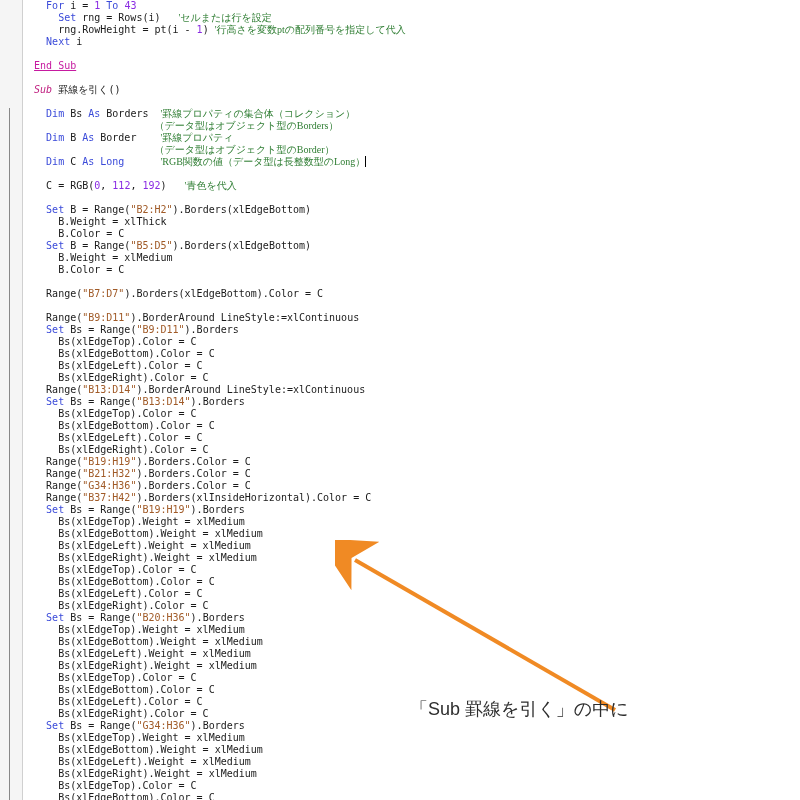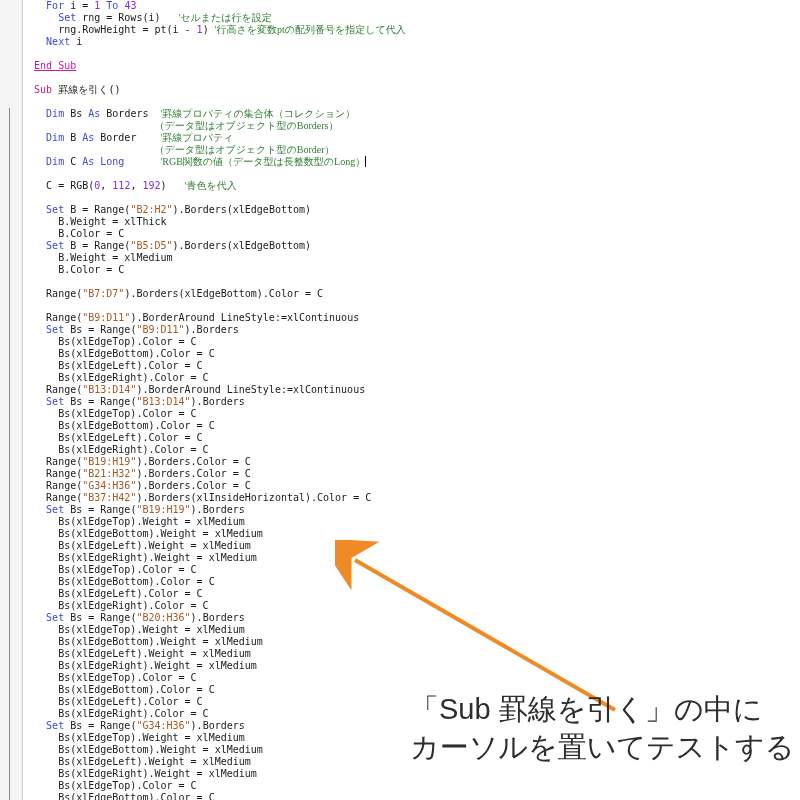--- a/index.html
+++ b/index.html
@@ -5,25 +5,25 @@
   html, body { margin: 0; padding: 0; width: 800px; height: 800px; overflow: hidden; }
   body { background: #fff; font-family: "MS Gothic", "Consolas", monospace; font-size: 10px; line-height: 12px; position: relative; }
   .gutter { position: absolute; left: 0; top: 0; width: 22px; height: 100%; background: #f5f5f5; border-right: 1px solid #d0d0d0; }
   .rule { position: absolute; left: 9px; top: 108px; width: 1px; height: 692px; background: #888; }
   .code { position: absolute; left: 22px; top: 0; width: 778px; height: 800px; white-space: pre; }
   .ln { height: 12px; }
   .kw { color: #3a4ad9; }
   .cm { color: #2e7d32; font-family: Liberation Serif, serif; }
   .str { color: #a05a27; }
   .num { color: #8a2be2; }
-  .sub { color: #c02080; }
+  .sub { color: #c02080; font-style: italic; }
   .id { color: #1a1a1a; }
   .endsub { color: #c61aa0; text-decoration: underline; }
   .caret { display: inline-block; width: 0; border-right: 1px solid #000; height: 11px; vertical-align: text-top; }
-  .annotation { position: absolute; left: 410px; top: 690px; font-family: "Yu Gothic", "Meiryo", sans-serif; font-size: 29px; color: #2d2d2d; line-height: 38px; }
+  .annotation { position: absolute; left: 410px; top: 690px; font-family: "Yu Gothic", "Meiryo", sans-serif; font-size: 18px; color: #2d2d2d; line-height: 38px; }
   .arrow { position: absolute; left: 335px; top: 540px; width: 340px; height: 200px; pointer-events: none; }
 </style>
 </head>
 <body>
 
 <div class="gutter">
   <div class="rule"></div>
 </div>
 
 <div class="code" id="code-area"><div class="ln">    <span class="kw">For</span><span class="id"> i = </span><span class="num">1</span><span class="kw"> To </span><span class="num">43</span></div><div class="ln">      <span class="kw">Set</span><span class="id"> rng = Rows(i)   </span><span class="cm">'セルまたは行を設定</span></div><div class="ln">      <span class="id">rng.RowHeight = pt(i - </span><span class="num">1</span><span class="id">) </span><span class="cm">'行高さを変数ptの配列番号を指定して代入</span></div><div class="ln">    <span class="kw">Next</span><span class="id"> i</span></div><div class="ln"></div><div class="ln">  <span class="endsub">End Sub</span></div><div class="ln"></div><div class="ln">  <span class="sub">Sub</span><span class="id"> 罫線を引く()</span></div><div class="ln"></div><div class="ln">    <span class="kw">Dim</span><span class="id"> Bs </span><span class="kw">As</span><span class="id"> Borders  </span><span class="cm">'罫線プロパティの集合体（コレクション）</span></div><div class="ln">                      <span class="cm">（データ型はオブジェクト型のBorders）</span></div><div class="ln">    <span class="kw">Dim</span><span class="id"> B </span><span class="kw">As</span><span class="id"> Border    </span><span class="cm">'罫線プロパティ</span></div><div class="ln">                      <span class="cm">（データ型はオブジェクト型のBorder）</span></div><div class="ln">    <span class="kw">Dim</span><span class="id"> C </span><span class="kw">As Long</span><span class="id">      </span><span class="cm">'RGB関数の値（データ型は長整数型のLong）</span><span class="caret"></span></div><div class="ln"></div><div class="ln">    <span class="id">C = RGB(</span><span class="num">0</span><span class="id">, </span><span class="num">112</span><span class="id">, </span><span class="num">192</span><span class="id">)   </span><span class="cm">'青色を代入</span></div><div class="ln"></div><div class="ln">    <span class="kw">Set</span><span class="id"> B = Range(</span><span class="str">"B2:H2"</span><span class="id">).Borders(xlEdgeBottom)</span></div><div class="ln">      <span class="id">B.Weight = xlThick</span></div><div class="ln">      <span class="id">B.Color = C</span></div><div class="ln">    <span class="kw">Set</span><span class="id"> B = Range(</span><span class="str">"B5:D5"</span><span class="id">).Borders(xlEdgeBottom)</span></div><div class="ln">      <span class="id">B.Weight = xlMedium</span></div><div class="ln">      <span class="id">B.Color = C</span></div><div class="ln"></div><div class="ln">    <span class="id">Range(</span><span class="str">"B7:D7"</span><span class="id">).Borders(xlEdgeBottom).Color = C</span></div><div class="ln"></div><div class="ln">    <span class="id">Range(</span><span class="str">"B9:D11"</span><span class="id">).BorderAround LineStyle:=xlContinuous</span></div><div class="ln">    <span class="kw">Set</span><span class="id"> Bs = Range(</span><span class="str">"B9:D11"</span><span class="id">).Borders</span></div><div class="ln">      <span class="id">Bs(xlEdgeTop).Color = C</span></div><div class="ln">      <span class="id">Bs(xlEdgeBottom).Color = C</span></div><div class="ln">      <span class="id">Bs(xlEdgeLeft).Color = C</span></div><div class="ln">      <span class="id">Bs(xlEdgeRight).Color = C</span></div><div class="ln">    <span class="id">Range(</span><span class="str">"B13:D14"</span><span class="id">).BorderAround LineStyle:=xlContinuous</span></div><div class="ln">    <span class="kw">Set</span><span class="id"> Bs = Range(</span><span class="str">"B13:D14"</span><span class="id">).Borders</span></div><div class="ln">      <span class="id">Bs(xlEdgeTop).Color = C</span></div><div class="ln">      <span class="id">Bs(xlEdgeBottom).Color = C</span></div><div class="ln">      <span class="id">Bs(xlEdgeLeft).Color = C</span></div><div class="ln">      <span class="id">Bs(xlEdgeRight).Color = C</span></div><div class="ln">    <span class="id">Range(</span><span class="str">"B19:H19"</span><span class="id">).Borders.Color = C</span></div><div class="ln">    <span class="id">Range(</span><span class="str">"B21:H32"</span><span class="id">).Borders.Color = C</span></div><div class="ln">    <span class="id">Range(</span><span class="str">"G34:H36"</span><span class="id">).Borders.Color = C</span></div><div class="ln">    <span class="id">Range(</span><span class="str">"B37:H42"</span><span class="id">).Borders(xlInsideHorizontal).Color = C</span></div><div class="ln">    <span class="kw">Set</span><span class="id"> Bs = Range(</span><span class="str">"B19:H19"</span><span class="id">).Borders</span></div><div class="ln">      <span class="id">Bs(xlEdgeTop).Weight = xlMedium</span></div><div class="ln">      <span class="id">Bs(xlEdgeBottom).Weight = xlMedium</span></div><div class="ln">      <span class="id">Bs(xlEdgeLeft).Weight = xlMedium</span></div><div class="ln">      <span class="id">Bs(xlEdgeRight).Weight = xlMedium</span></div><div class="ln">      <span class="id">Bs(xlEdgeTop).Color = C</span></div><div class="ln">      <span class="id">Bs(xlEdgeBottom).Color = C</span></div><div class="ln">      <span class="id">Bs(xlEdgeLeft).Color = C</span></div><div class="ln">      <span class="id">Bs(xlEdgeRight).Color = C</span></div><div class="ln">    <span class="kw">Set</span><span class="id"> Bs = Range(</span><span class="str">"B20:H36"</span><span class="id">).Borders</span></div><div class="ln">      <span class="id">Bs(xlEdgeTop).Weight = xlMedium</span></div><div class="ln">      <span class="id">Bs(xlEdgeBottom).Weight = xlMedium</span></div><div class="ln">      <span class="id">Bs(xlEdgeLeft).Weight = xlMedium</span></div><div class="ln">      <span class="id">Bs(xlEdgeRight).Weight = xlMedium</span></div><div class="ln">      <span class="id">Bs(xlEdgeTop).Color = C</span></div><div class="ln">      <span class="id">Bs(xlEdgeBottom).Color = C</span></div><div class="ln">      <span class="id">Bs(xlEdgeLeft).Color = C</span></div><div class="ln">      <span class="id">Bs(xlEdgeRight).Color = C</span></div><div class="ln">    <span class="kw">Set</span><span class="id"> Bs = Range(</span><span class="str">"G34:H36"</span><span class="id">).Borders</span></div><div class="ln">      <span class="id">Bs(xlEdgeTop).Weight = xlMedium</span></div><div class="ln">      <span class="id">Bs(xlEdgeBottom).Weight = xlMedium</span></div><div class="ln">      <span class="id">Bs(xlEdgeLeft).Weight = xlMedium</span></div><div class="ln">      <span class="id">Bs(xlEdgeRight).Weight = xlMedium</span></div><div class="ln">      <span class="id">Bs(xlEdgeTop).Color = C</span></div><div class="ln">      <span class="id">Bs(xlEdgeBottom).Color = C</span></div></div>
@@ -32,14 +32,13 @@
   <defs>
     <marker id="ah" markerWidth="14" markerHeight="14" refX="3" refY="7" orient="auto">
       <path d="M0,0 L14,7 L0,14 L4,7 Z" fill="#f08a24"></path>
     </marker>
   </defs>
   <line x1="280" y1="170" x2="20" y2="20" stroke="#f08a24" stroke-width="4" marker-end="url(#ah)"></line>
 </svg>
 
 <div class="annotation">
   <div>「Sub 罫線を引く」の中に</div>
-  <div>カーソルを置いてテストする</div>
 </div>
 
 </body></html>

